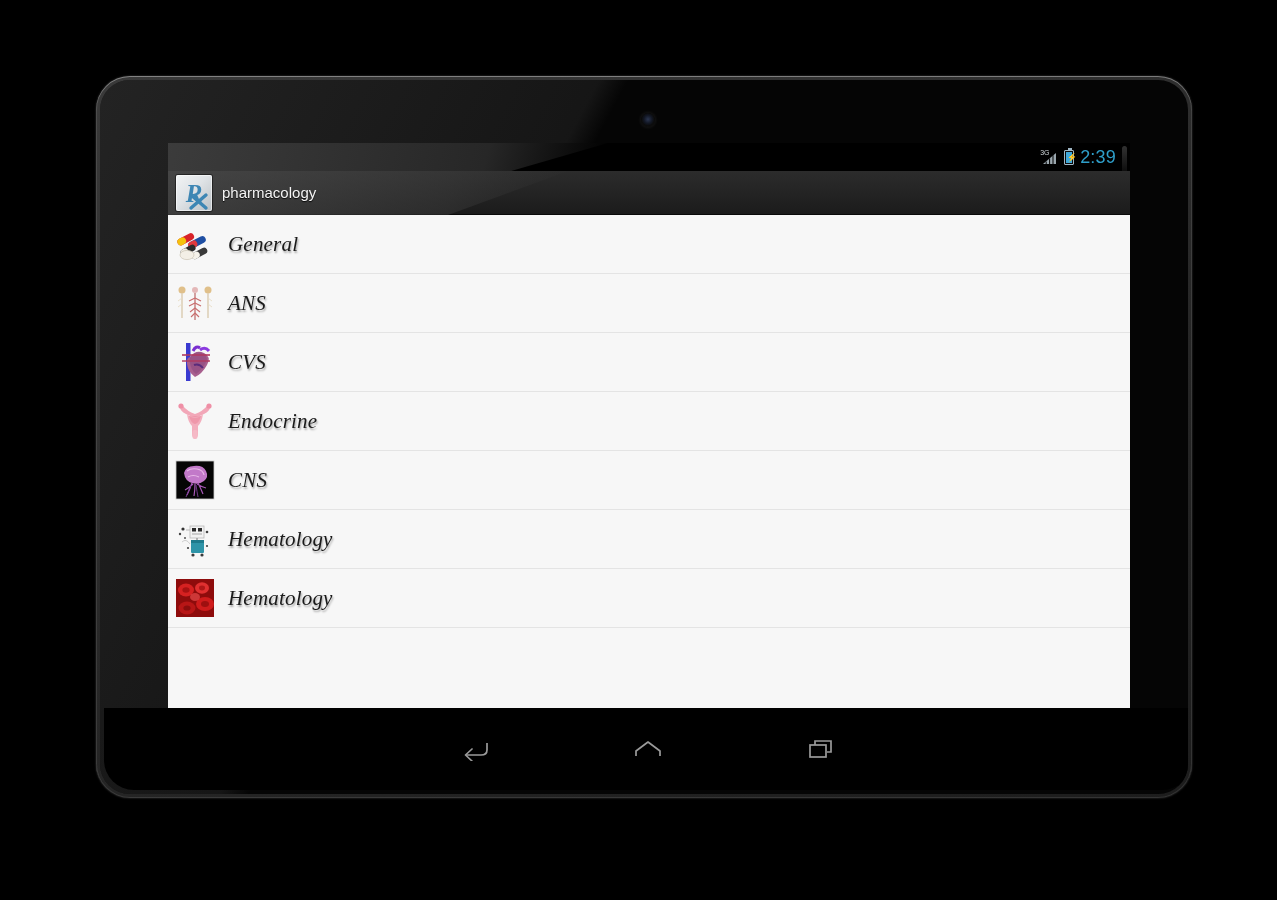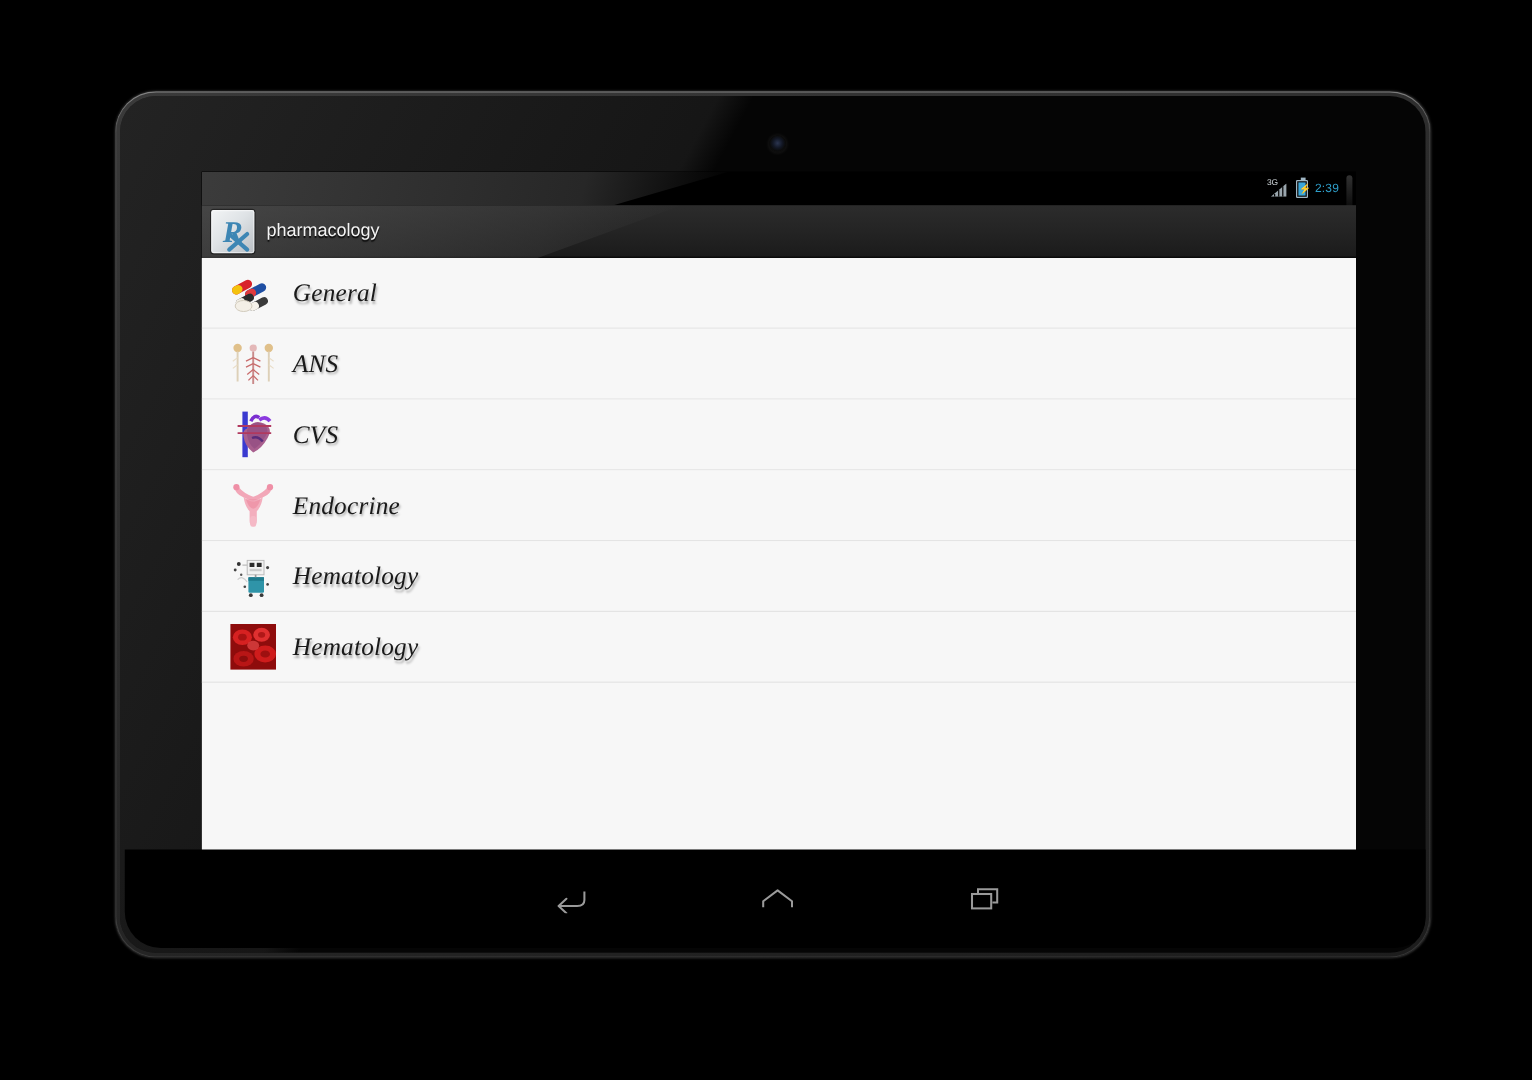--- a/index.html
+++ b/index.html
@@ -153,21 +153,21 @@
   }
   .battery-bolt {
     position: absolute;
     left: 2px;
     top: 2px;
     font-size: 8px;
     line-height: 9px;
     color: #fff;
   }
   #clock {
-    font-size: 10px;
+    font-size: 18px;
     color: #2e9ec9;
     font-family: "Liberation Sans", sans-serif;
     letter-spacing: 0.2px;
   }
 
   
   #edge-scrollbar {
     position: absolute;
     right: 3px;
     top: 3px;
@@ -231,21 +231,20 @@
     overflow: hidden;
   }
   .row {
     position: relative;
     height: 59px;
     display: flex;
     align-items: center;
     border-bottom: 1px solid #e4e4e4;
     background: #f7f7f7;
     box-sizing: border-box;
-    padding-left: 16px;
   }
   .row-icon {
     flex: none;
     width: 42px;
     height: 42px;
     margin-left: 6px;
     position: relative;
     display: flex;
     align-items: center;
     justify-content: center;
@@ -411,20 +410,33 @@
                 <circle cx="7" cy="6" r="2.6" fill="#ef8fa6"></circle>
                 <circle cx="35" cy="6" r="2.6" fill="#ef8fa6"></circle>
                 <path d="M13 14 Q14 22 18 26 L18 34 Q18 38 21 38 Q24 38 24 34 L24 26 Q28 22 29 14 Q25 18 21 18 Q17 18 13 14 Z" fill="#f3aebd"></path>
                 <path d="M15 16 Q17 23 21 24 Q25 23 27 16" fill="#ee8fa4" opacity="0.75"></path>
                 <rect x="18.5" y="30" width="5" height="9" rx="2" fill="#f5b9c6"></rect>
               </svg>
             </div>
             <span class="row-label">Endocrine</span>
           </div>
 
+          <div class="row">
+            <div class="row-icon">
+              <svg viewBox="0 0 42 42" width="42" height="42">
+                <rect x="2" y="2" width="38" height="38" fill="#050505" stroke="#cccccc" stroke-width="0.8"></rect>
+                <path d="M10 14 Q12 7 20 7 Q29 6 32 12 Q35 18 30 22 Q25 26 18 24 Q11 22 10 14 Z" fill="#c279c9"></path>
+                <path d="M13 12 Q17 9 23 10 Q29 11 30 16" stroke="#e8b8e8" stroke-width="1.2" fill="none"></path>
+                <path d="M14 18 Q19 15 25 18" stroke="#e8b8e8" stroke-width="1.1" fill="none"></path>
+                <path d="M18 24 Q16 30 13 36 M21 25 Q21 31 20 37 M24 24 Q27 30 29 35 M19 25 Q15 29 11 31 M23 25 Q28 28 32 29" stroke="#a858b8" stroke-width="1.2" fill="none"></path>
+                <path d="M17 26 Q14 33 12 38 M22 26 Q23 33 24 38" stroke="#7c3f96" stroke-width="0.9" fill="none"></path>
+              </svg>
+            </div>
+            <span class="row-label">CNS</span>
+          </div>
 
           <div class="row">
             <div class="row-icon">
               <svg viewBox="0 0 42 42" width="42" height="42">
                 <rect x="16" y="8" width="14" height="12" fill="#f2f2f2" stroke="#b9b9b9" stroke-width="0.8"></rect>
                 <rect x="18" y="10" width="4" height="3.5" fill="#2a2a2a"></rect>
                 <rect x="24" y="10" width="4" height="3.5" fill="#2a2a2a"></rect>
                 <rect x="18" y="15" width="10" height="2" fill="#cccccc"></rect>
                 <rect x="17" y="22" width="13" height="13" rx="1" fill="#2f94a8"></rect>
                 <rect x="17" y="22" width="13" height="3" fill="#1f7a8c"></rect>

